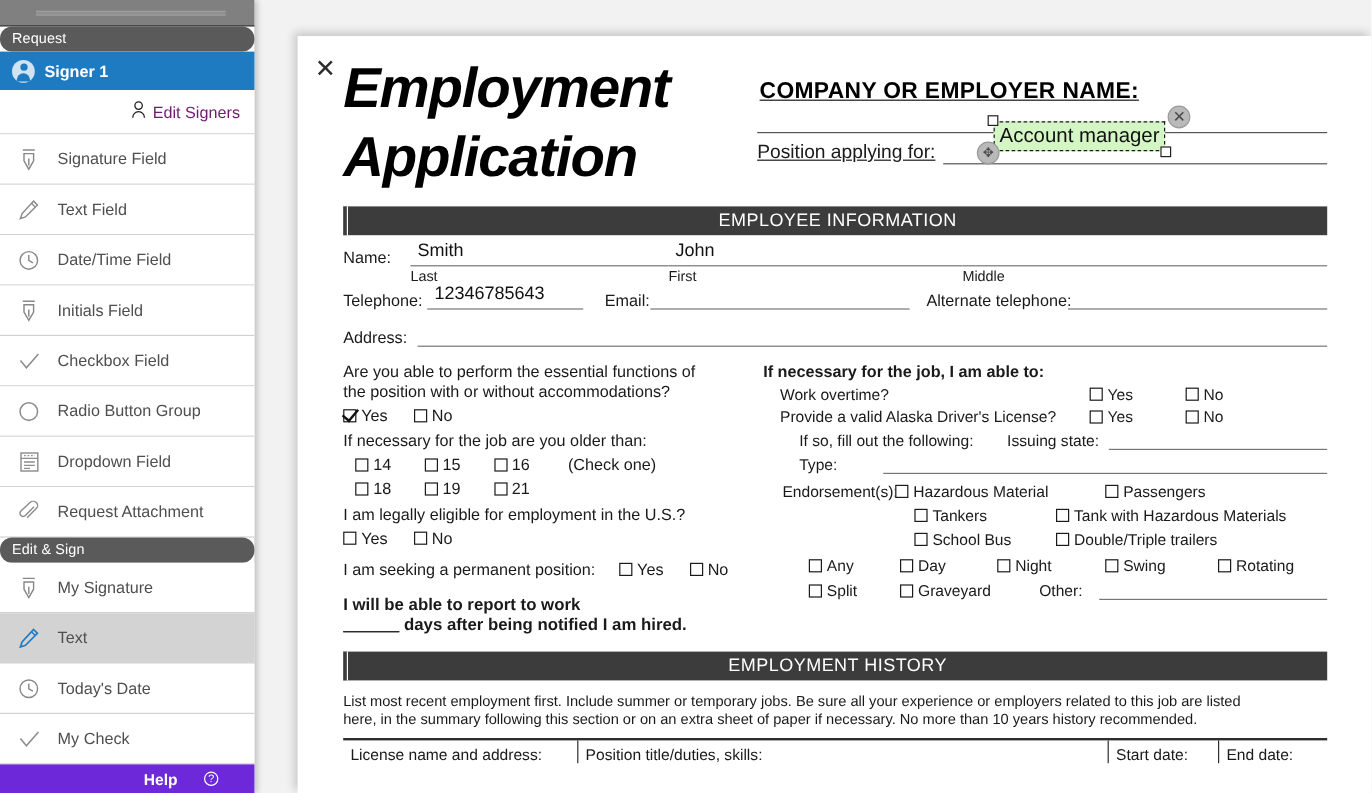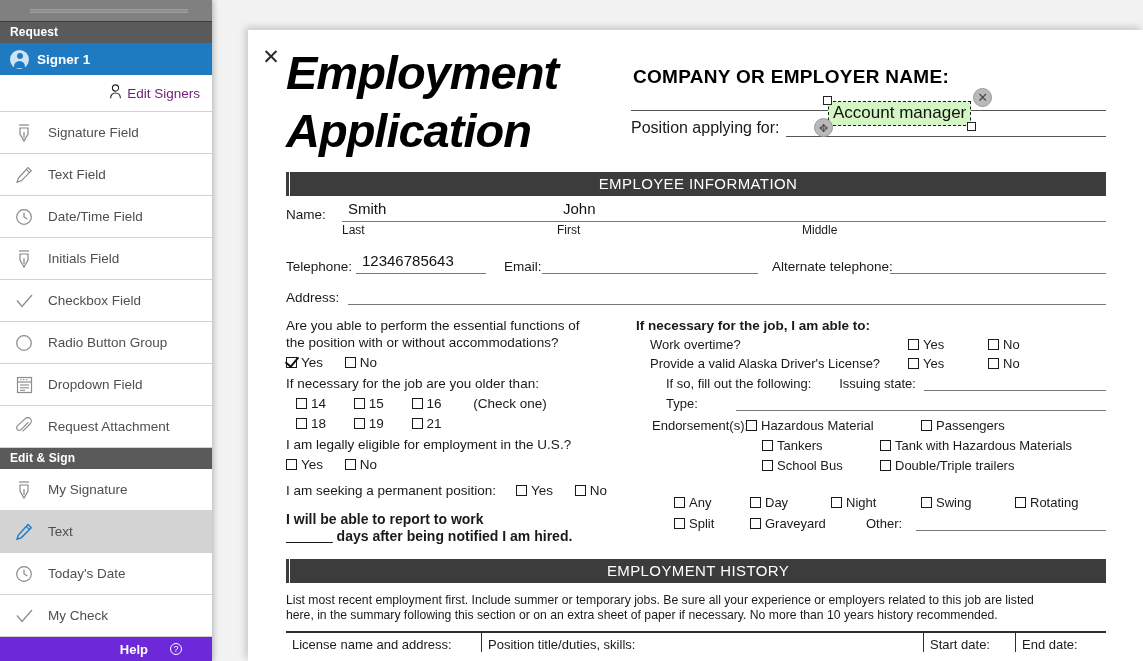--- a/index.html
+++ b/index.html
@@ -29,24 +29,25 @@
   .sb-scroll-top {
     height: 22px; background: #808080; position: relative; flex: 0 0 auto;
     border-bottom: 1px solid #3c3c3c;
   }
   .sb-scroll-thumb {
     position: absolute; left: 30px; top: 9px; width: 158px; height: 4px;
     background: #8f8f8f; border-top: 1px solid #9e9e9e; border-bottom: 1px solid #9e9e9e;
   }
   .sb-section-head {
     background: #5a5a5a; color: #ffffff;
-    font-size: 12px; font-weight: bold;
+    font-size: 12px; font-weight: normal;
     padding: 3px 0 4px 10px; letter-spacing: .1px;
     flex: 0 0 auto;
     line-height: 14px;
+    border-radius: 10px;
   }
   .sb-signer {
     background: #1f7bc1; color: #ffffff;
     display: flex; align-items: center; gap: 8px;
     padding: 0 10px; height: 32px;
     font-size: 13.5px; font-weight: bold;
     flex: 0 0 auto;
   }
   .avatar-circle {
     width: 19px; height: 19px; border-radius: 50%;
@@ -102,21 +103,21 @@
     color: #1a1a1a;
   }
 
   .hdr { display: flex; align-items: flex-start; }
   .title-big {
     font-family: "Liberation Sans", sans-serif;
     font-style: italic; font-weight: bold;
     font-size: 47px; line-height: 58px; letter-spacing: -1px;
     width: 345px; color: #000;
   }
-  .hdr-right { flex: 1; padding-top: 22px; }
+  .hdr-right { flex: 1; padding-top: 22px; text-decoration: underline; }
   .company-line {
     font-size: 19px; font-weight: bold; letter-spacing: .3px; color: #000;
     padding-left: 2px;
   }
   .company-rule { border-bottom: 1.2px solid #555; margin-top: 22px; }
   .pos-row { display: flex; align-items: flex-end; margin-top: 6px; position: relative; }
   .pos-label { font-size: 16px; color: #1a1a1a; white-space: nowrap; }
   .pos-rule { flex: 1; border-bottom: 1.2px solid #555; height: 20px; margin-left: 6px;}
 
   
@@ -392,21 +393,21 @@
             <span class="val"></span>
           </span>
         </div>
         <div class="row" style="margin-top:1px">
           <span style="width:56px"></span>
           <span class="sublbl" style="width:215px">Last</span>
           <span class="sublbl" style="width:245px">First</span>
           <span class="sublbl">Middle</span>
         </div>
 
-        <div class="row" style="margin-top:20px">
+        <div class="row" style="margin-top:4px">
           <span class="lbl" style="width:70px">Telephone:</span>
           <span class="ul" style="max-width:130px">
             <span class="val">12346785643</span>
           </span>
           <span class="lbl" style="width:56px;padding-left:18px">Email:</span>
           <span class="ul" style="max-width:250px">
             <span class="val"></span>
           </span>
           <span class="lbl" style="width:132px;padding-left:14px">Alternate telephone:</span>
           <span class="ul">
@@ -500,21 +501,21 @@
             <span class="opt" style="width:100px"><span class="cb"></span><span>Tankers</span></span>
             <span class="opt"><span class="cb"></span><span>Tank with Hazardous Materials</span></span>
           </div>
           <div class="qr-line" style="margin-top:3px">
             <span style="width:126px"></span>
             <span class="opt" style="width:100px"><span class="cb"></span><span>School Bus</span></span>
             <span class="opt"><span class="cb"></span><span>Double/Triple trailers</span></span>
           </div>
 
 
-          <div class="qr-line" style="margin-top:20px;padding-left:38px">
+          <div class="qr-line" style="margin-top:5px;padding-left:38px">
             <span class="opt" style="width:58px"><span class="cb"></span><span>Any</span></span>
             <span class="opt" style="width:63px"><span class="cb"></span><span>Day</span></span>
             <span class="opt" style="width:72px"><span class="cb"></span><span>Night</span></span>
             <span class="opt" style="width:76px"><span class="cb"></span><span>Swing</span></span>
             <span class="opt"><span class="cb"></span><span>Rotating</span></span>
           </div>
           <div class="qr-line" style="margin-top:4px;padding-left:38px">
             <span class="opt" style="width:58px"><span class="cb"></span><span>Split</span></span>
             <span class="opt" style="width:98px"><span class="cb"></span><span>Graveyard</span></span>
             <span class="t">Other:</span>

